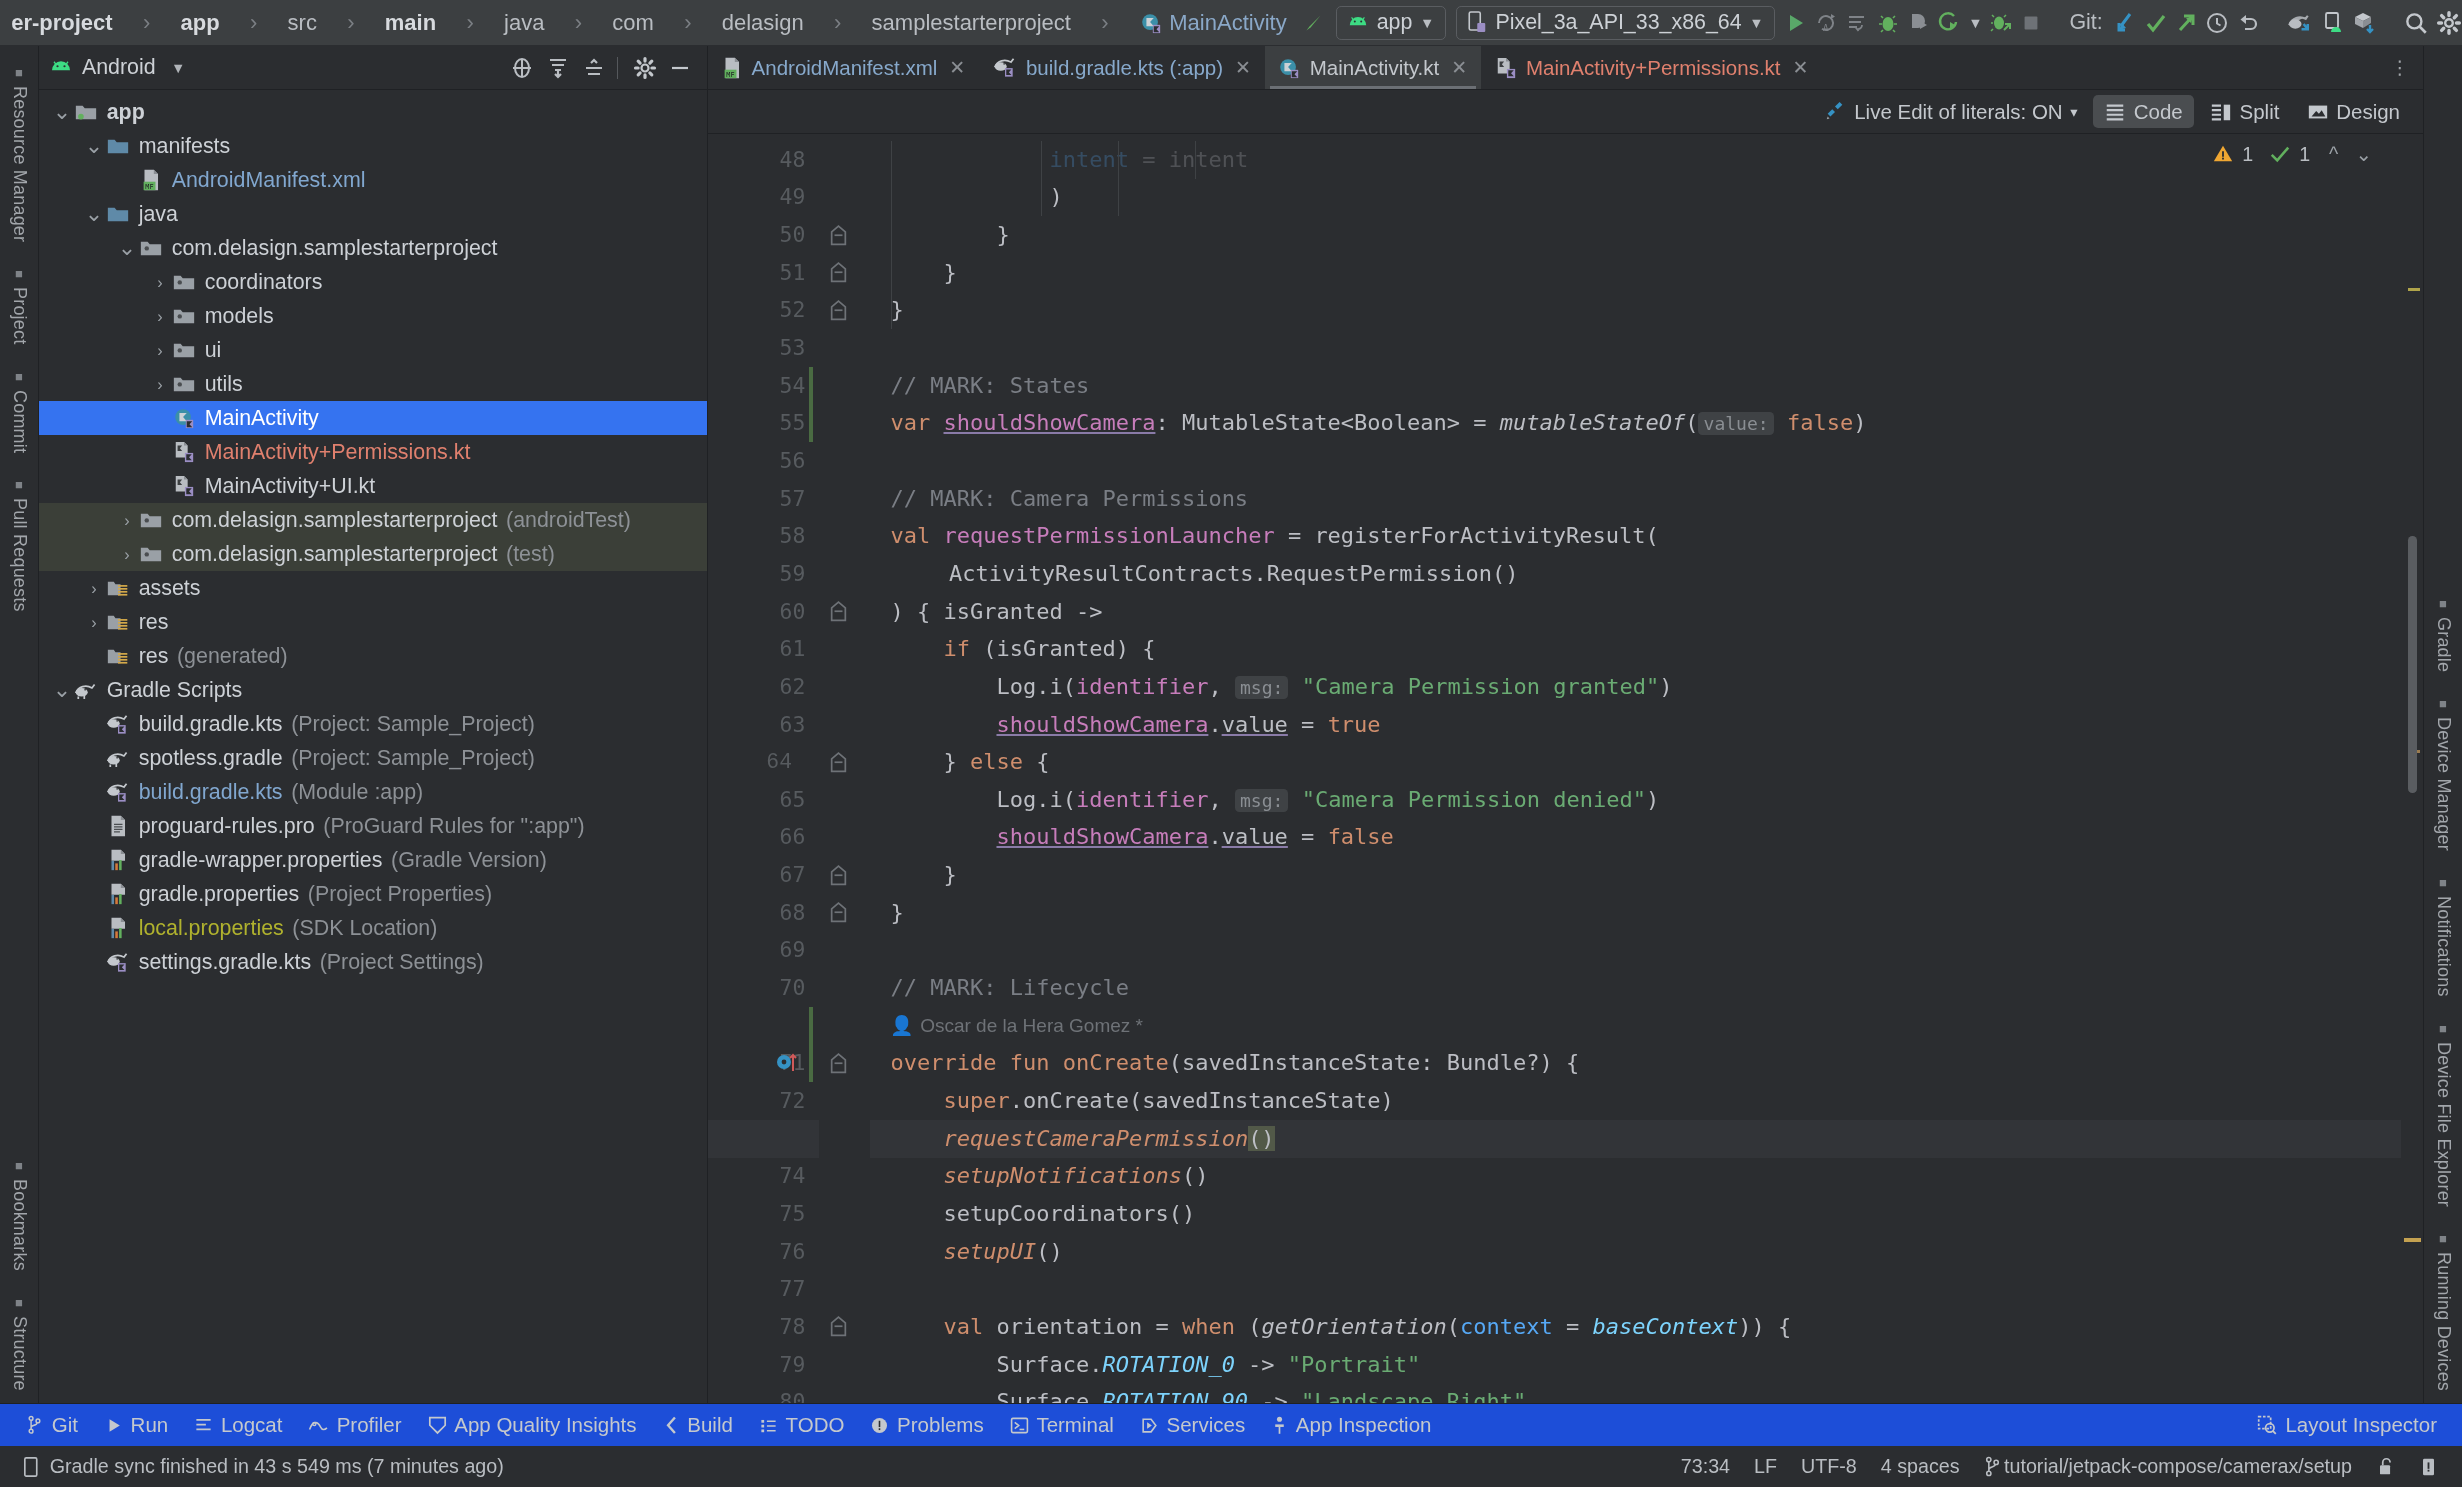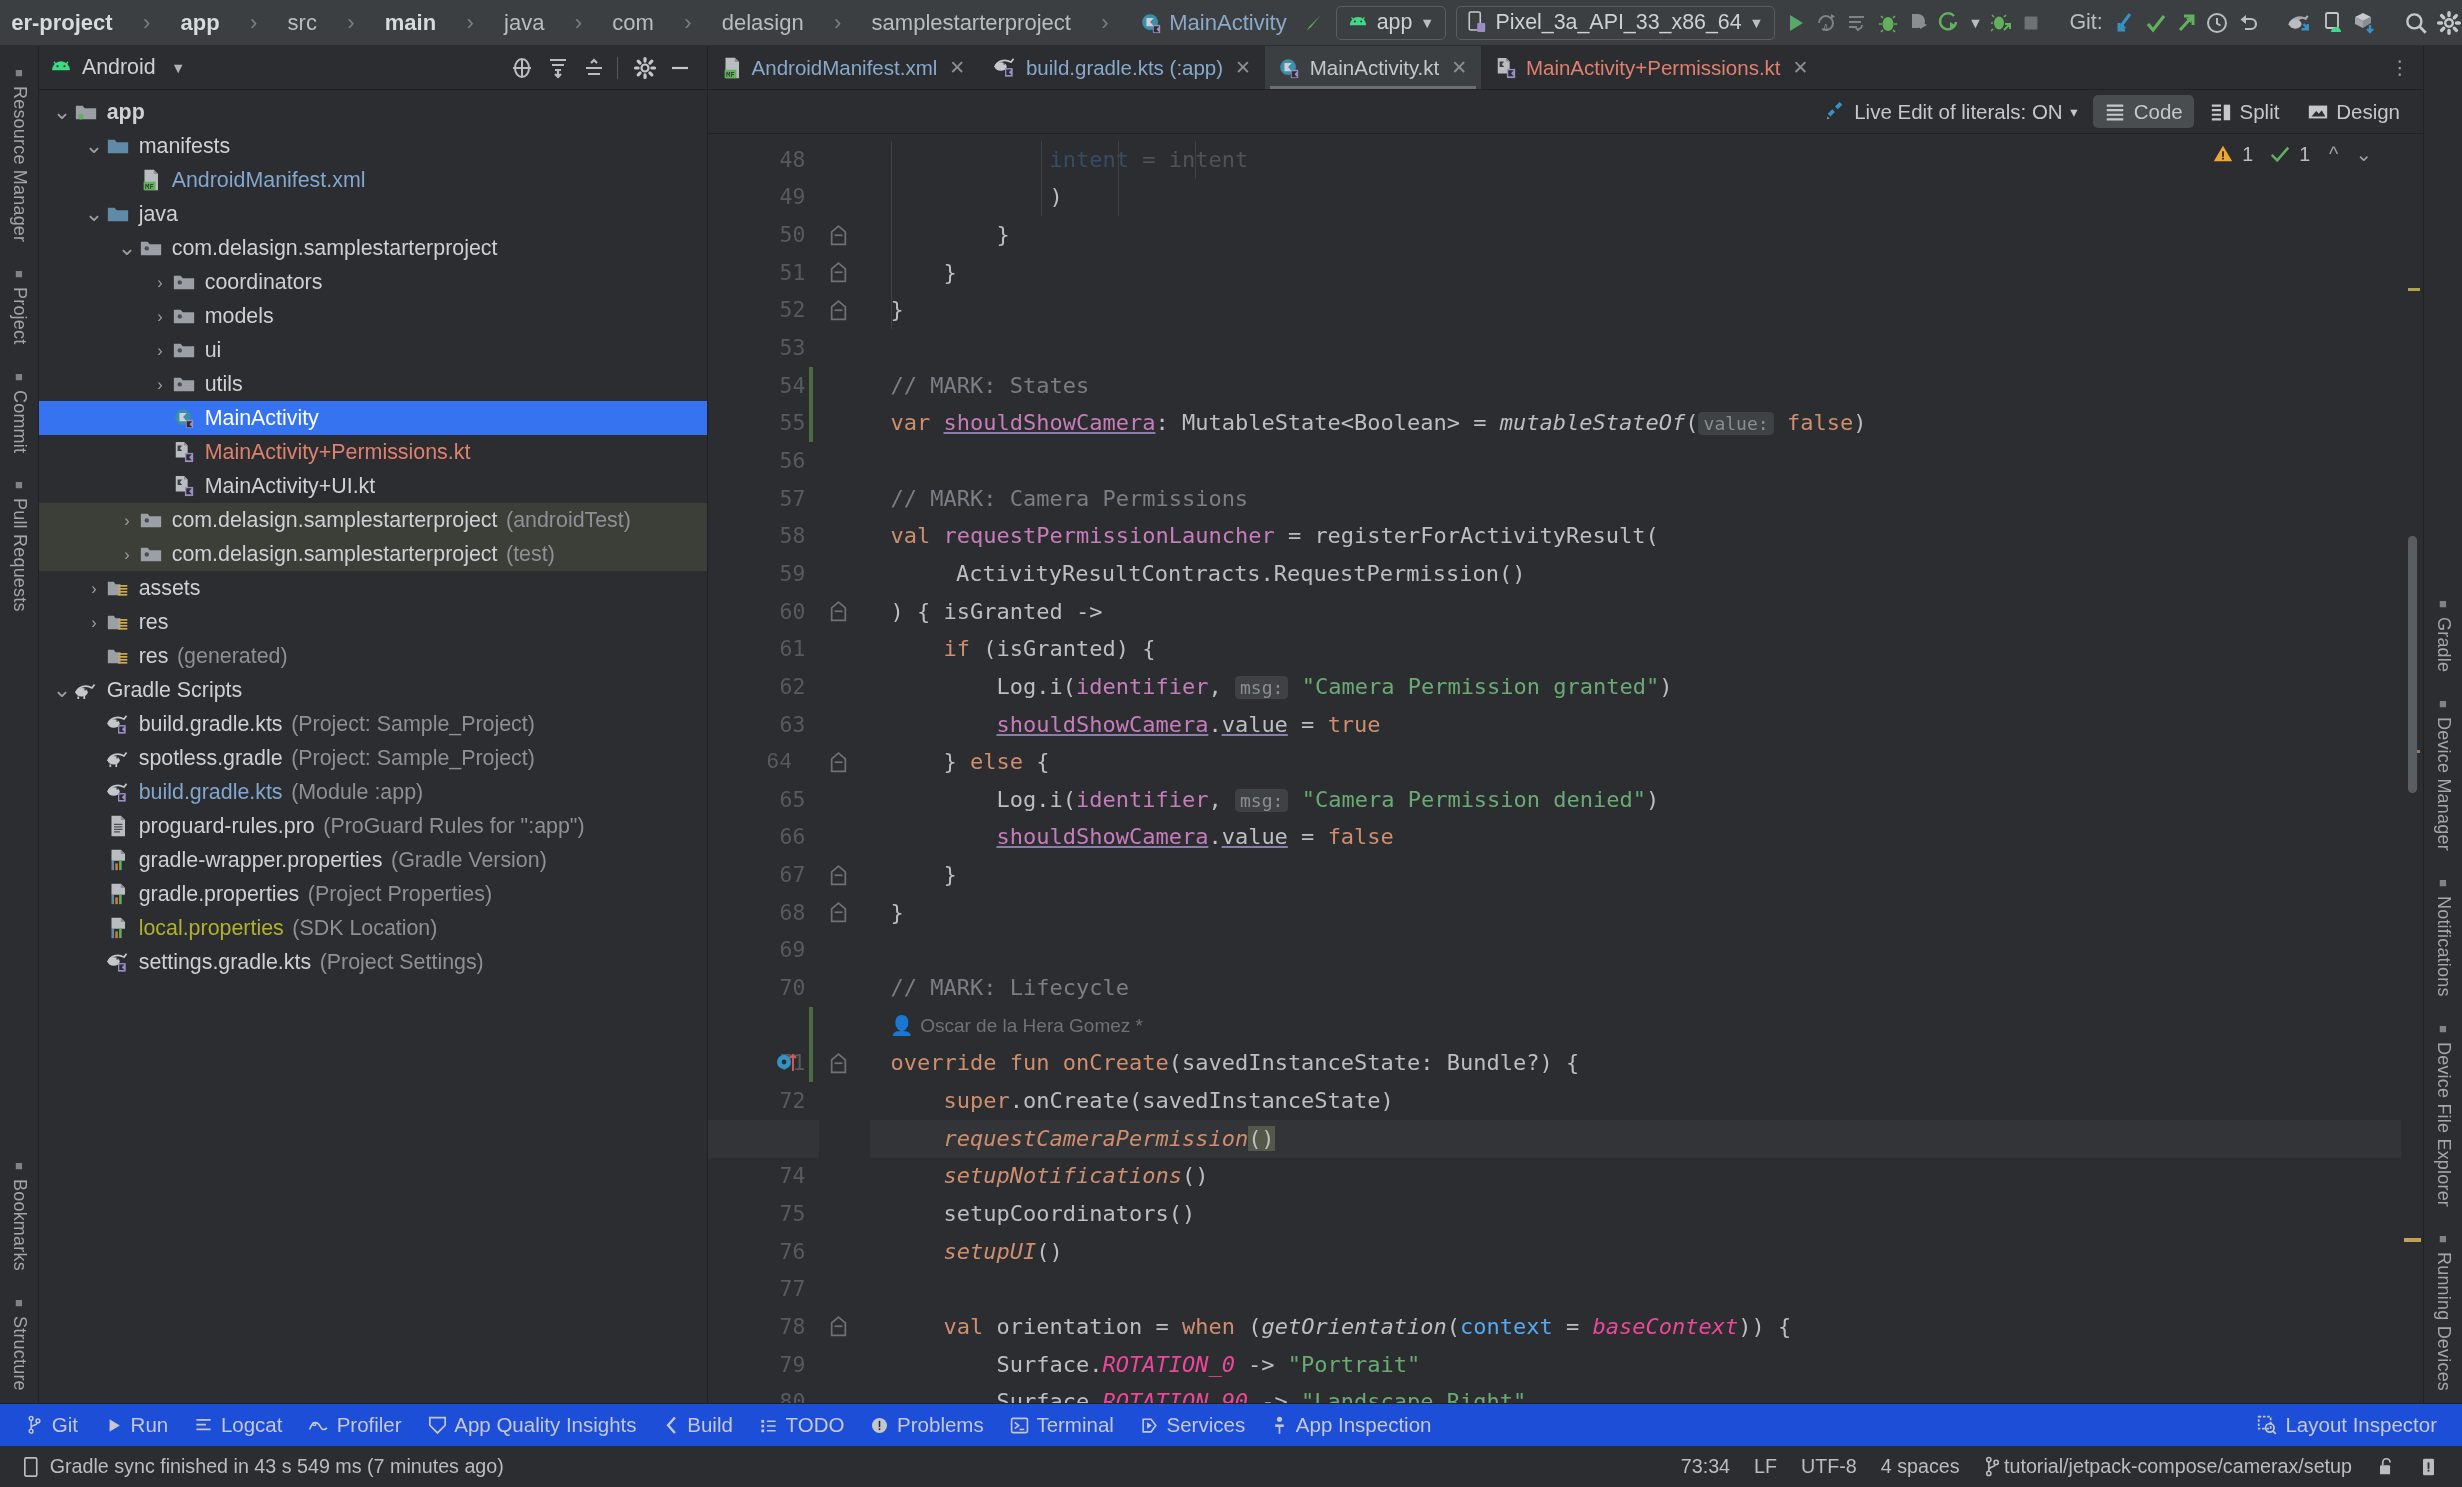--- a/index.html
+++ b/index.html
@@ -179,21 +179,21 @@
   .cmt    { color: #7a7e85; }
   .prop   { color: #c77dbb; }
   .ident  { color: #bcbec4; }
   .italic { font-style: italic; }
   .under  { text-decoration: underline; text-decoration-color:#8a7ba8; }
   .hint   {
     background: #3f4245; color: #8a8e93; border-radius: 4.3px;
     padding: 0.9px 5.1px; font-size: 18px;
   }
   .orange-i { color: #cf8e6d; font-style: italic; }
-  .purple { color: #ec4899; font-style: italic; margin-top: 16px;}
+  .purple { color: #7dd3fc; font-style: italic; margin-top: 16px;}
   .caret-box { background: rgba(180,200,120,.25); }
 
   .author-line {
     height: 38px; line-height: 38px;
     font-family: "Liberation Sans", sans-serif;
     font-size: 19px; color: #6e7277;
   }
 
   
   .inspect {
@@ -1032,21 +1032,21 @@
             <div class="codeline" style="position: absolute; left: 20.5px; top: 44px;"><span class="ident">            )</span></div>
             <div class="codeline" style="position: absolute; left: 20.5px; top: 82px;"><span class="ident">        }</span></div>
             <div class="codeline" style="position: absolute; left: 20.5px; top: 120px;"><span class="ident">    }</span></div>
             <div class="codeline" style="position: absolute; left: 20.5px; top: 157px;"><span class="ident">}</span></div>
             <div class="codeline" style="position: absolute; left: 20.5px; top: 195px;"></div>
             <div class="codeline" style="position: absolute; left: 20.5px; top: 233px;"><span class="cmt">// MARK: States</span></div>
             <div class="codeline" style="position: absolute; left: 20.5px; top: 270px;"><span class="kw">var</span><span class="ident"> </span><span class="prop under">shouldShowCamera</span><span class="ident">: MutableState&lt;Boolean&gt; = </span><span class="ident italic">mutableStateOf</span><span class="ident">(</span><span class="hint">value:</span><span class="ident"> </span><span class="kw">false</span><span class="ident">)</span></div>
             <div class="codeline" style="position: absolute; left: 20.5px; top: 308px;"></div>
             <div class="codeline" style="position: absolute; left: 20.5px; top: 346px;"><span class="cmt">// MARK: Camera Permissions</span></div>
             <div class="codeline" style="position: absolute; left: 20.5px; top: 383px;"><span class="kw">val</span><span class="ident"> </span><span class="prop">requestPermissionLauncher</span><span class="ident"> = registerForActivityResult(</span></div>
-            <div class="codeline" style="position: absolute; left: 33px; top: 421px; text-align: right;"><span class="ident">    ActivityResultContracts.RequestPermission()</span></div>
+            <div class="codeline" style="position: absolute; left: 26px; top: 421px; text-align: right;"><span class="ident">    ActivityResultContracts.RequestPermission()</span></div>
             <div class="codeline" style="position: absolute; left: 20.5px; top: 459px;"><span class="ident">) { isGranted -&gt;</span></div>
             <div class="codeline" style="position: absolute; left: 20.5px; top: 496px;"><span class="ident">    </span><span class="kw">if</span><span class="ident"> (isGranted) {</span></div>
             <div class="codeline" style="position: absolute; left: 20.5px; top: 534px;"><span class="ident">        Log.i(</span><span class="prop">identifier</span><span class="ident">, </span><span class="hint">msg:</span><span class="ident"> </span><span class="str">"Camera Permission granted"</span><span class="ident">)</span></div>
             <div class="codeline" style="position: absolute; left: 20.5px; top: 572px;"><span class="ident">        </span><span class="prop under">shouldShowCamera</span><span class="ident">.</span><span class="ident under">value</span><span class="ident"> = </span><span class="kw">true</span></div>
             <div class="codeline" style="position: absolute; left: 20.5px; top: 609px;"><span class="ident">    } </span><span class="kw">else</span><span class="ident"> {</span></div>
             <div class="codeline" style="position: absolute; left: 20.5px; top: 647px;"><span class="ident">        Log.i(</span><span class="prop">identifier</span><span class="ident">, </span><span class="hint">msg:</span><span class="ident"> </span><span class="str">"Camera Permission denied"</span><span class="ident">)</span></div>
             <div class="codeline" style="position: absolute; left: 20.5px; top: 684px;"><span class="ident">        </span><span class="prop under">shouldShowCamera</span><span class="ident">.</span><span class="ident under">value</span><span class="ident"> = </span><span class="kw">false</span></div>
             <div class="codeline" style="position: absolute; left: 20.5px; top: 722px;"><span class="ident">    }</span></div>
             <div class="codeline" style="position: absolute; left: 20.5px; top: 760px;"><span class="ident">}</span></div>
             <div class="codeline" style="position: absolute; left: 20.5px; top: 797px;"></div>

